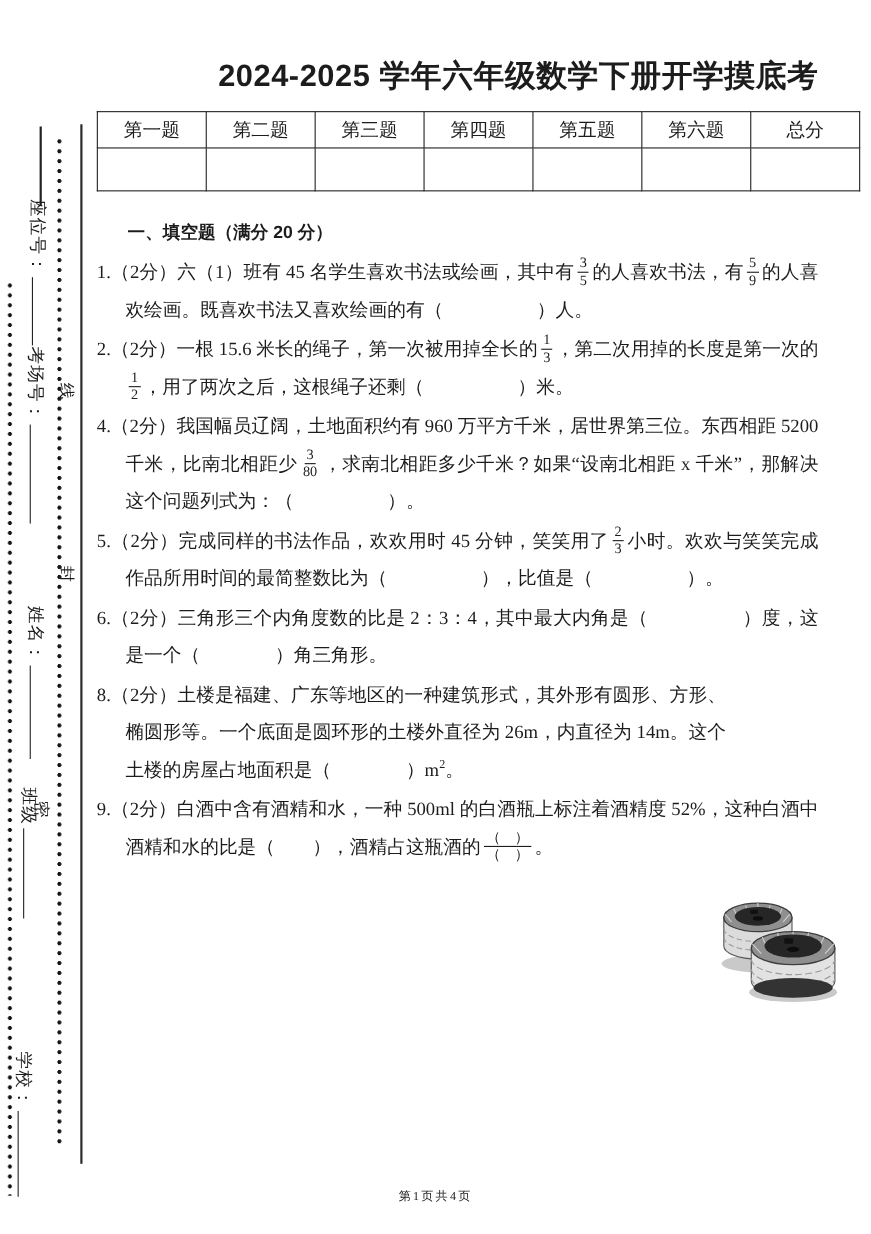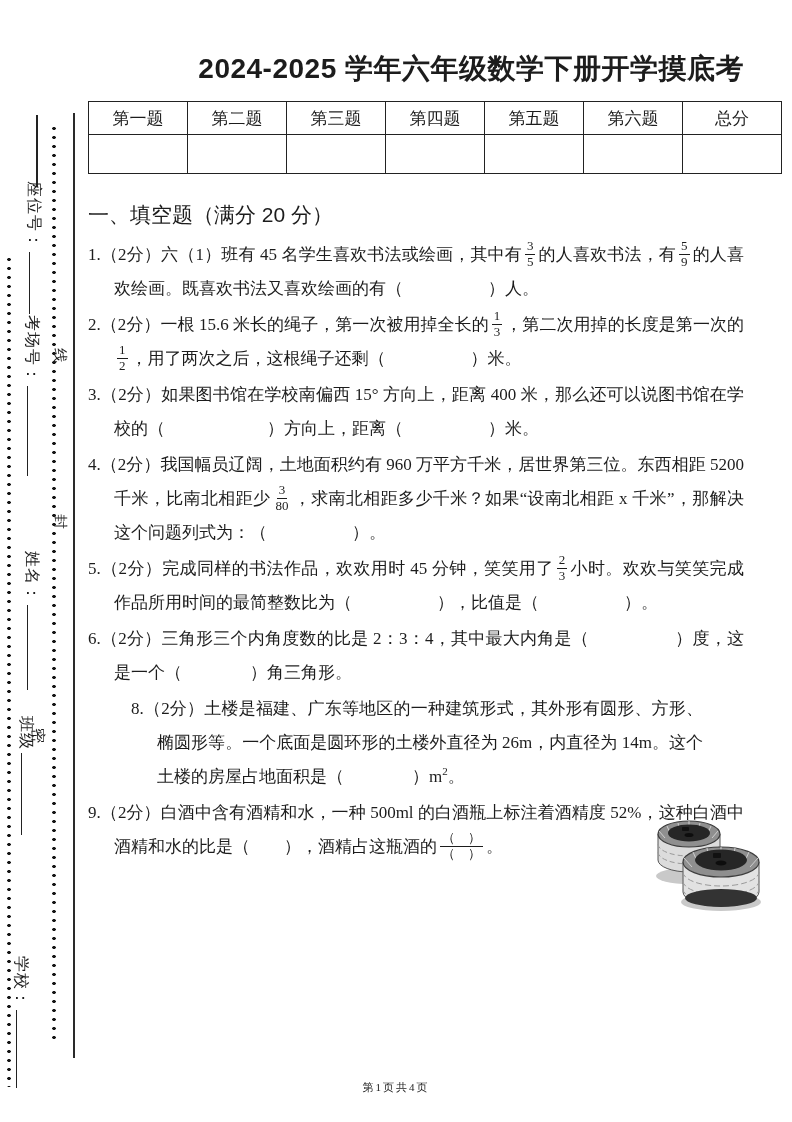--- a/index.html
+++ b/index.html
@@ -18,24 +18,24 @@
   .stray-line{position:absolute;left:36px;top:115px;width:1.5px;height:72px;background:#222;}
   
   #content{position:absolute;left:88px;top:0;width:656px;}
   #title{margin-top:50px;text-align:right;font-family:"Liberation Sans","DejaVu Sans",sans-serif;
          font-weight:800;font-size:28px;letter-spacing:0.5px;white-space:nowrap;}
   table.score{border-collapse:collapse;width:694px;margin-top:13px;table-layout:fixed;}
   table.score td{border:1.6px solid #222;text-align:center;font-size:17px;}
   table.score tr.hd td{height:30px;}
   table.score tr.empty td{height:36px;}
   #section-heading{margin-top:27px;font-family:"Liberation Sans","DejaVu Sans",sans-serif;
-                   font-weight:400;font-size:21px;}
+                   font-weight:700;font-size:16px;margin-left:28px;}
   #questions{margin-top:9px;font-size:17px;line-height:34px;text-align:justify;}
   .q{padding-left:26px;text-indent:-26px;margin-bottom:2px;}
-  .q.narrow{width:546px;margin-left:43px;}
+  .q.narrow{width:546px;}
   .qnum{display:inline;}
   .frac{display:inline-flex;flex-direction:column;align-items:center;vertical-align:middle;
         font-size:13px;line-height:1.15;margin:0 3px;text-indent:0;position:relative;top:-2px;}
   .frac .fnum{border-bottom:1.4px solid #1c1c1c;padding:0 2px;}
   .frac .fden{padding:0 2px;}
   sup{font-size:11px;line-height:0;}
   
   #tulou{position:absolute;left:645px;top:800px;}
   #footer{position:absolute;left:0;right:0;top:1080px;text-align:center;font-size:11px;letter-spacing:2px;}
 </style>
@@ -107,21 +107,20 @@
             <span class="fnum">5</span>
             <span class="fden">9</span>
           </span>的人喜欢绘画。既喜欢书法又喜欢绘画的有（　　　　　）人。</div>
         <div class="q"><span class="qnum">2.</span>（2分）一根 15.6 米长的绳子，第一次被用掉全长的<span class="frac">
             <span class="fnum">1</span>
             <span class="fden">3</span>
           </span>，第二次用掉的长度是第一次的<span class="frac">
             <span class="fnum">1</span>
             <span class="fden">2</span>
           </span>，用了两次之后，这根绳子还剩（　　　　　）米。</div>
-        <div class="q"><span class="qnum">3.</span>（2分）如果图书馆在学校南偏西 15° 方向上，距离 400 米，那么还可以说图书馆在学校的（　　　　　　）方向上，距离（　　　　　）米。</div>
         <div class="q"><span class="qnum">4.</span>（2分）我国幅员辽阔，土地面积约有 960 万平方千米，居世界第三位。东西相距 5200 千米，比南北相距少<span class="frac">
             <span class="fnum">3</span>
             <span class="fden">80</span>
           </span>，求南北相距多少千米？如果“设南北相距 x 千米”，那解决这个问题列式为：（　　　　　）。</div>
         <div class="q"><span class="qnum">5.</span>（2分）完成同样的书法作品，欢欢用时 45 分钟，笑笑用了<span class="frac">
             <span class="fnum">2</span>
             <span class="fden">3</span>
           </span>小时。欢欢与笑笑完成作品所用时间的最简整数比为（　　　　　），比值是（　　　　　）。</div>
         <div class="q"><span class="qnum">6.</span>（2分）三角形三个内角度数的比是 2：3：4，其中最大内角是（　　　　　）度，这是一个（　　　　）角三角形。</div>
         <div class="q narrow"><span class="qnum">8.</span>（2分）土楼是福建、广东等地区的一种建筑形式，其外形有圆形、方形、椭圆形等。一个底面是圆环形的土楼外直径为 26m，内直径为 14m。这个土楼的房屋占地面积是（　　　　）m<sup>2</sup>。</div>

